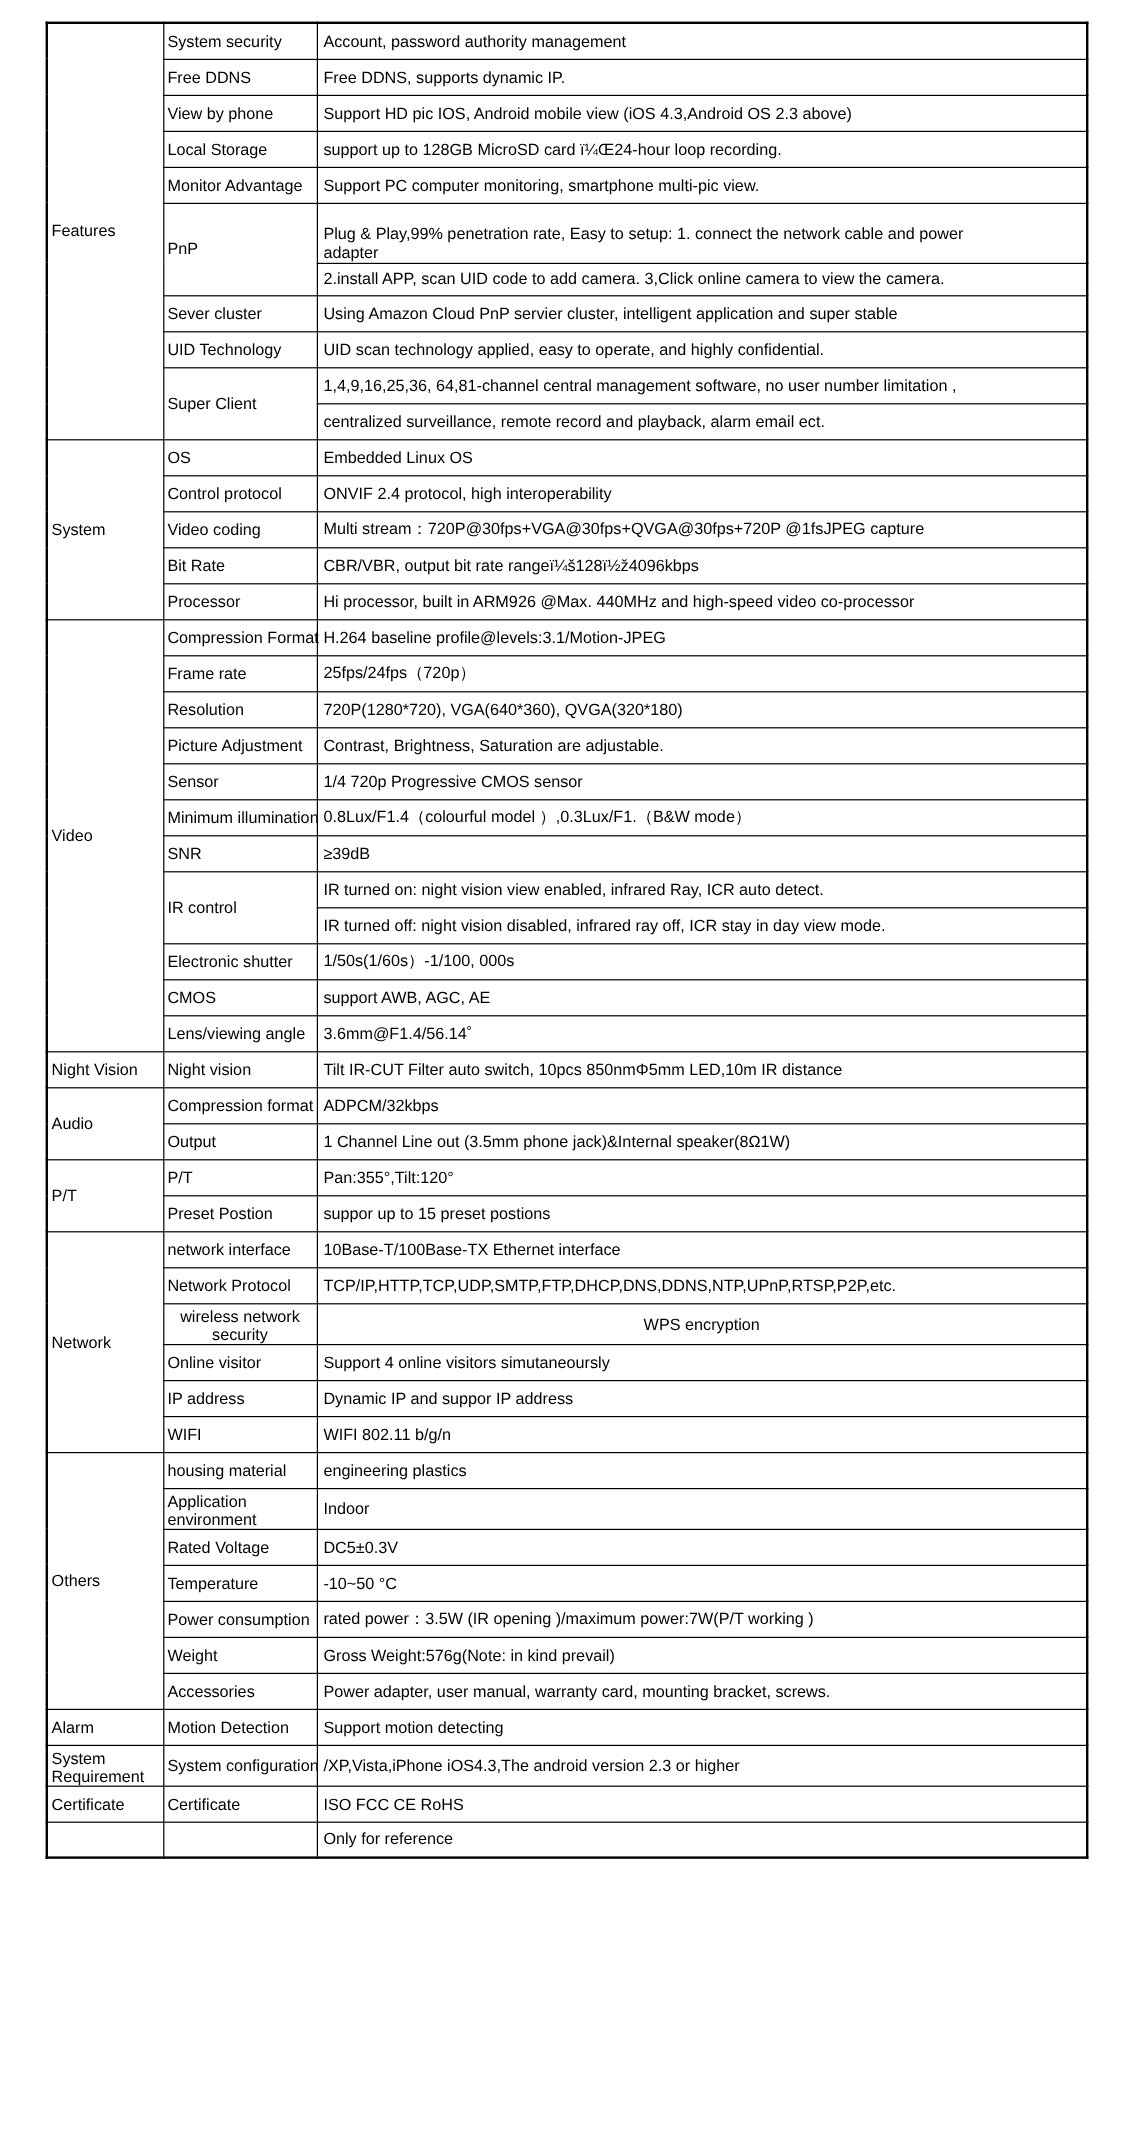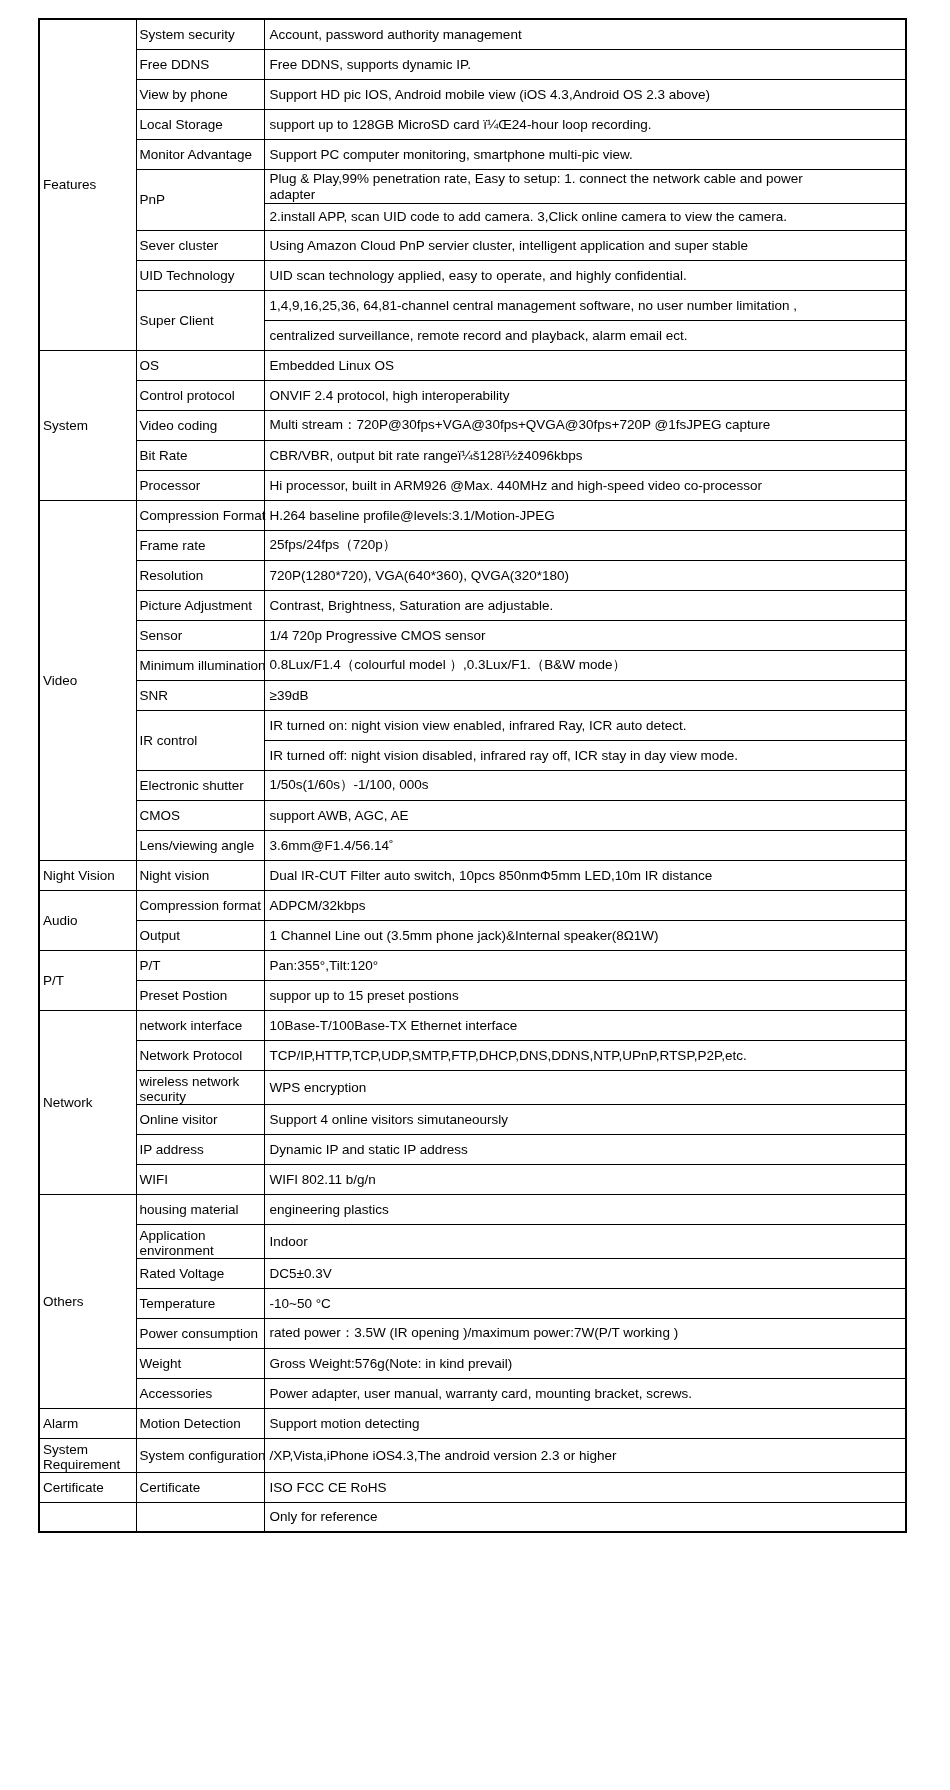--- a/index.html
+++ b/index.html
@@ -51,21 +51,21 @@
     line-height: 15px;
     padding-top: 3px;
     position: relative;
     z-index: 2;
   }
   
   td.pre {
     white-space: pre-wrap !important;
     vertical-align: top;
     line-height: 16px;
-    padding-top: 1px;
+    padding-top: 17px;
     position: relative;
     z-index: 2;
   }
 </style>
 </head>
 <body>
 
 <div class="table-wrapper">
   <table class="spec">
     <colgroup>
@@ -183,21 +183,21 @@
           <td rowspan="1" class="lab">CMOS</td>
           <td class="val">support AWB, AGC, AE</td>
         </tr>
         <tr style="height: 30px;">
           <td rowspan="1" class="lab"> Lens/viewing angle</td>
           <td class="val">3.6mm@F1.4/56.14˚</td>
         </tr>
         <tr style="height: 30px; margin-top: 33px;">
           <td rowspan="1" class="cat">Night Vision</td>
           <td rowspan="1" class="lab">Night vision</td>
-          <td class="val">Dual IR-CUT Filter auto switch, 10pcs 850nmΦ5mm LED,10m IR distance</td>
+          <td class="val">Tilt IR-CUT Filter auto switch, 10pcs 850nmΦ5mm LED,10m IR distance</td>
         </tr>
         <tr style="height: 30px;">
           <td rowspan="2" class="cat">Audio</td>
           <td rowspan="1" class="lab">Compression format</td>
           <td class="val">ADPCM/32kbps</td>
         </tr>
         <tr style="height: 30px;">
           <td rowspan="1" class="lab">Output</td>
           <td class="val">1 Channel Line out (3.5mm phone jack)&amp;Internal speaker(8Ω1W)</td>
         </tr>
@@ -212,31 +212,31 @@
         </tr>
         <tr style="height: 30px;">
           <td rowspan="6" class="cat">Network</td>
           <td rowspan="1" class="lab">network interface</td>
           <td class="val">10Base-T/100Base-TX Ethernet interface</td>
         </tr>
         <tr style="height: 30px;">
           <td rowspan="1" class="lab">Network Protocol</td>
           <td class="val">TCP/IP,HTTP,TCP,UDP,SMTP,FTP,DHCP,DNS,DDNS,NTP,UPnP,RTSP,P2P,etc.</td>
         </tr>
-        <tr style="height: 30px;">
+        <tr style="height: 30px; text-align: center;">
           <td rowspan="1" class="lab wrap">wireless network security</td>
           <td class="val">WPS encryption</td>
         </tr>
         <tr style="height: 30px;">
           <td rowspan="1" class="lab">Online visitor</td>
           <td class="val">Support 4 online visitors simutaneoursly</td>
         </tr>
         <tr style="height: 30px;">
           <td rowspan="1" class="lab">IP address</td>
-          <td class="val">Dynamic IP and static IP address</td>
+          <td class="val">Dynamic IP and suppor IP address</td>
         </tr>
         <tr style="height: 30px;">
           <td rowspan="1" class="lab">WIFI</td>
           <td class="val">WIFI 802.11 b/g/n</td>
         </tr>
         <tr style="height: 30px;">
           <td rowspan="7" class="cat">Others</td>
           <td rowspan="1" class="lab">housing material</td>
           <td class="val"> engineering plastics</td>
         </tr>

